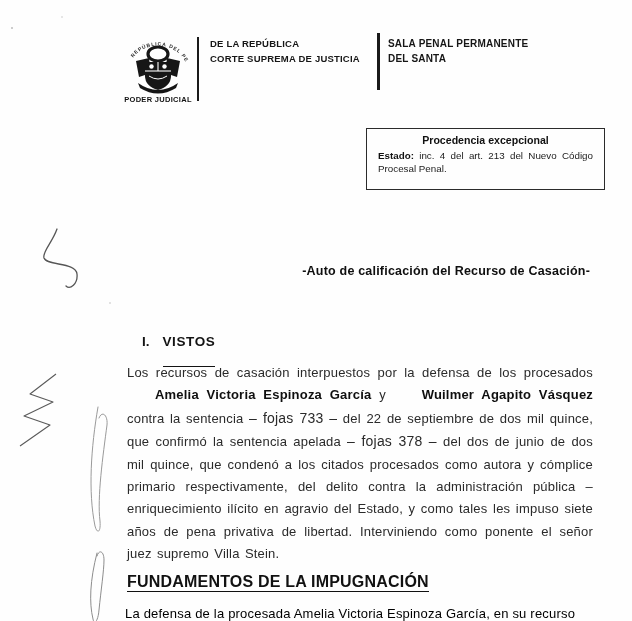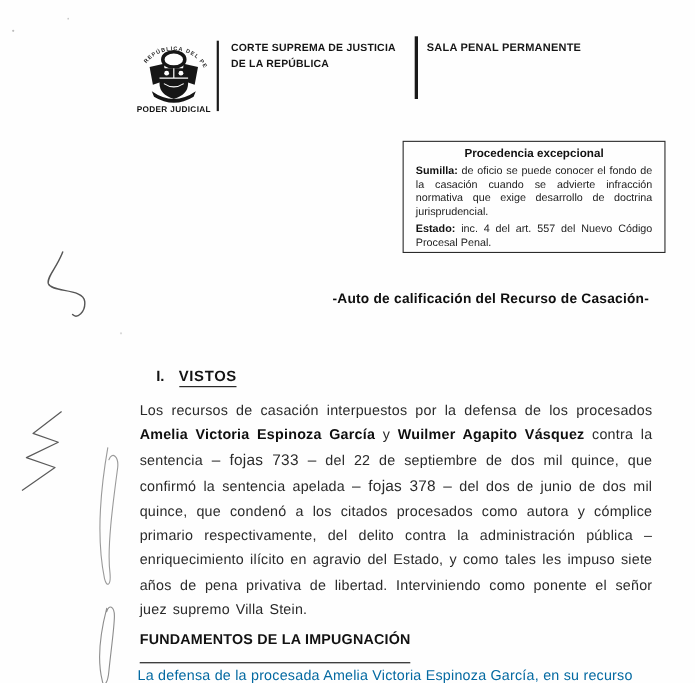--- a/index.html
+++ b/index.html
@@ -19,49 +19,49 @@
     letter-spacing:.2px;color:#161616;
   }
   .case-block{
     position:absolute;left:388px;top:36px;width:240px;
     font-weight:bold;font-size:10px;line-height:15.2px;
     letter-spacing:.2px;color:#161616;
   }
   
   .summary-box{
     position:absolute;left:366px;top:128px;width:239px;box-sizing:border-box;
-    border:1.5px solid #2b2b2b;padding:5px 11px 1px;
+    border:1.5px solid #2b2b2b;padding:5px 11px 14px;
     font-size:9.8px;line-height:12.3px;text-align:justify;color:#222;
   }
   .sb-title{text-align:center;font-weight:bold;font-size:10.6px;margin:0 0 4px;color:#111;}
   .summary-box p{margin:4px 0 0;}
   .summary-box b{color:#111;}
   
   .doc-title{
     position:absolute;left:110px;top:264px;width:480px;text-align:right;
     font-weight:bold;font-size:12.5px;color:#0f0f0f;letter-spacing:.2px;
   }
   .date-line{position:absolute;left:123px;top:297px;font-size:13px;color:#2b2b2b;}
   .vistos-heading{position:absolute;left:142px;top:334px;font-size:13.5px;font-weight:bold;color:#131313;}
   .vistos-heading .lbl{display:inline-block;margin-left:13px;letter-spacing:.6px;
-    border-bottom:1.7px solid #131313;padding-bottom:2px;}
+    border-bottom:1.7px solid #131313;padding-bottom:17px;}
   .vistos-par{
     position:absolute;left:127px;top:362px;width:466px;margin:0;
     font-size:13px;line-height:22.4px;text-align:justify;
     letter-spacing:.2px;word-spacing:1.5px;color:#2a2a2a;
   }
-  .vistos-par b{color:#0f0f0f;}
+  .vistos-par b{color:#0f0f0f;margin-left:28px;}
   .fojas{font-size:14px;}
   .fund-heading{
-    position:absolute;left:127px;top:573px;font-size:13px;font-weight:bold;color:#111;
-    letter-spacing:.2px;border-bottom:1.7px solid #111;padding-bottom:14px;
+    position:absolute;left:127px;top:573px;font-size:16px;font-weight:bold;color:#111;
+    letter-spacing:.2px;border-bottom:1.7px solid #111;padding-bottom:0;
   }
   .last-line{
     position:absolute;left:125px;top:606px;margin:0;width:500px;
-    font-size:13px;letter-spacing:.2px;white-space:nowrap;color:#0369a1;
+    font-size:13px;letter-spacing:.2px;white-space:nowrap;color:#000000;
   }
   .pen-overlay{position:absolute;left:0;top:0;pointer-events:none;}
 </style>
 </head>
 <body>
 
 <div class="page">
 
   <svg class="emblem" viewBox="0 0 84 78">
     <defs>
@@ -79,34 +79,34 @@
     <circle cx="35.5" cy="39.5" r="2.2" fill="#fdfdfd"></circle>
     <circle cx="48.5" cy="39.5" r="2.2" fill="#fdfdfd"></circle>
     <path d="M33,49 q9,6 18,0" stroke="#fdfdfd" stroke-width="1" fill="none"></path>
     <path d="M22,56 q20,14 40,0 l-2,5 q-18,11 -36,0 Z" fill="#161616"></path>
     <text x="42" y="75" text-anchor="middle" font-size="7.5" font-weight="bold" fill="#111" letter-spacing="0.3" font-family="Liberation Sans, sans-serif">PODER JUDICIAL</text>
   </svg>
 
   <div class="vline vline1"></div>
 
   <div class="court-block">
+    <div>DE LA REPÚBLICA</div>
     <div>CORTE SUPREMA DE JUSTICIA</div>
-    <div>DE LA REPÚBLICA</div>
   </div>
 
   <div class="vline vline2"></div>
 
   <div class="case-block">
     <div>SALA PENAL PERMANENTE</div>
+    <div>DEL SANTA</div>
   </div>
 
   <div class="summary-box">
     <div class="sb-title">Procedencia excepcional</div>
-    <p><b>Sumilla:</b><span> de oficio se puede conocer el fondo de la casación cuando se advierte infracción normativa que exige desarrollo de doctrina jurisprudencial.</span></p>
-    <p><b>Estado:</b><span> inc. 4 del art. 557 del Nuevo Código Procesal Penal.</span></p>
+    <p><b>Estado:</b><span> inc. 4 del art. 213 del Nuevo Código Procesal Penal.</span></p>
   </div>
 
   <div class="doc-title">-Auto de calificación del Recurso de Casación-</div>
 
 
   <div class="vistos-heading">
     <span class="num">I.</span><span class="lbl">VISTOS</span>
   </div>
 
   <p class="vistos-par"><span>Los recursos de casación interpuestos por la defensa de los procesados </span><b>Amelia Victoria Espinoza García</b><span> y </span><b>Wuilmer Agapito Vásquez</b><span> contra la sentencia </span><span class="fojas">– fojas 733 –</span><span> del 22 de septiembre de dos mil quince, que confirmó la sentencia apelada </span><span class="fojas">– fojas 378 –</span><span> del dos de junio de dos mil quince, que condenó a los citados procesados como autora y cómplice primario respectivamente, del delito contra la administración pública – enriquecimiento ilícito en agravio del Estado, y como tales les impuso siete años de pena privativa de libertad. Interviniendo como ponente el señor juez supremo Villa Stein.</span></p>

